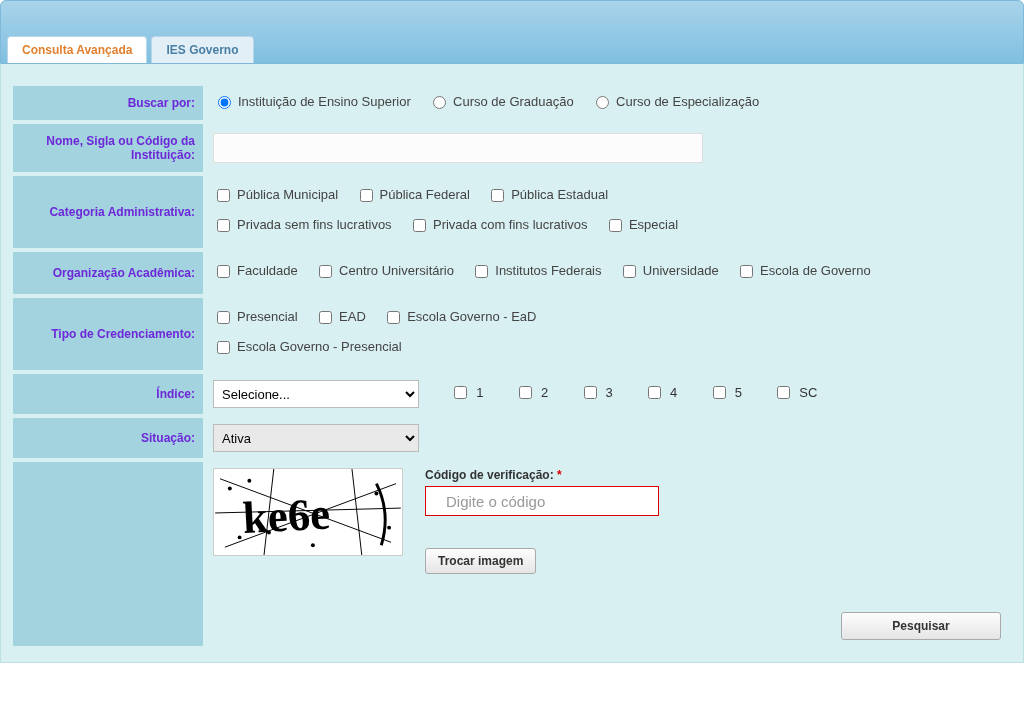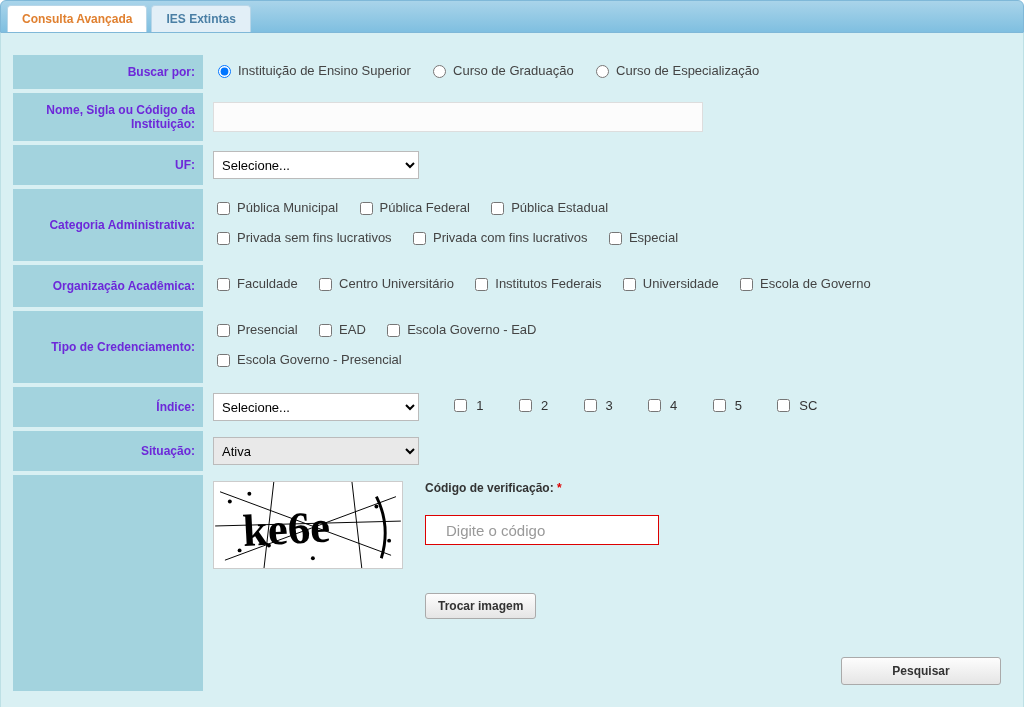--- a/index.html
+++ b/index.html
@@ -25,20 +25,21 @@
   .tab {
     background: #e2eff7;
     border: 1px solid #b8d6e8;
     border-bottom: none;
     border-radius: 4px 4px 0 0;
     padding: 6px 14px;
     font-weight: bold;
     color: #4a7fa5;
     cursor: pointer;
     font-size: 12px;
+    margin-top: 31px;
   }
   .tab.active {
     background: #fff;
     color: #e08030;
   }
   .panel {
     background: #d9f0f3;
     border: 1px solid #bde0e5;
     border-top: none;
     padding: 18px 12px 12px 12px;
@@ -116,21 +117,21 @@
     position: relative;
     overflow: hidden;
   }
   .captcha-img svg {
     width: 100%;
     height: 100%;
   }
   .captcha-right {
     display: flex;
     flex-direction: column;
-    gap: 20px;
+    gap: 4px;
   }
   .captcha-label {
     font-weight: bold;
     color: #333;
     font-size: 12px;
   }
   .captcha-label .ast { color: #d00; }
   .captcha-input {
     width: 234px;
     height: 30px;
@@ -159,21 +160,21 @@
     width: 160px;
     padding: 6px 12px;
   }
 </style>
 </head>
 <body>
 
 <div class="page">
   <div class="tab-bar">
     <div class="tab active">Consulta Avançada</div>
-    <div class="tab">IES Extintas</div>
+    <div class="tab">IES Governo</div>
   </div>
 
   <div class="panel">
     <table class="form-table">
 
       <tbody>
           <tr>
         <td class="label-cell">Buscar por:</td>
         <td class="input-cell radio-row">
           <label>
@@ -191,28 +192,20 @@
         </td>
       </tr>
 
       <tr>
         <td class="label-cell">Nome, Sigla ou Código da Instituição:</td>
         <td class="input-cell">
           <input type="text" class="wide" style="">
         </td>
       </tr>
 
-      <tr>
-        <td class="label-cell">UF:</td>
-        <td class="input-cell">
-          <select class="normal">
-            <option>Selecione...</option>
-          </select>
-        </td>
-      </tr>
 
 
       <tr>
         <td class="label-cell">Categoria Administrativa:</td>
         <td class="input-cell check-row">
           <label>
                 <input type="checkbox" style="">
                 <span>Pública Municipal</span>
               </label>
           <label>

